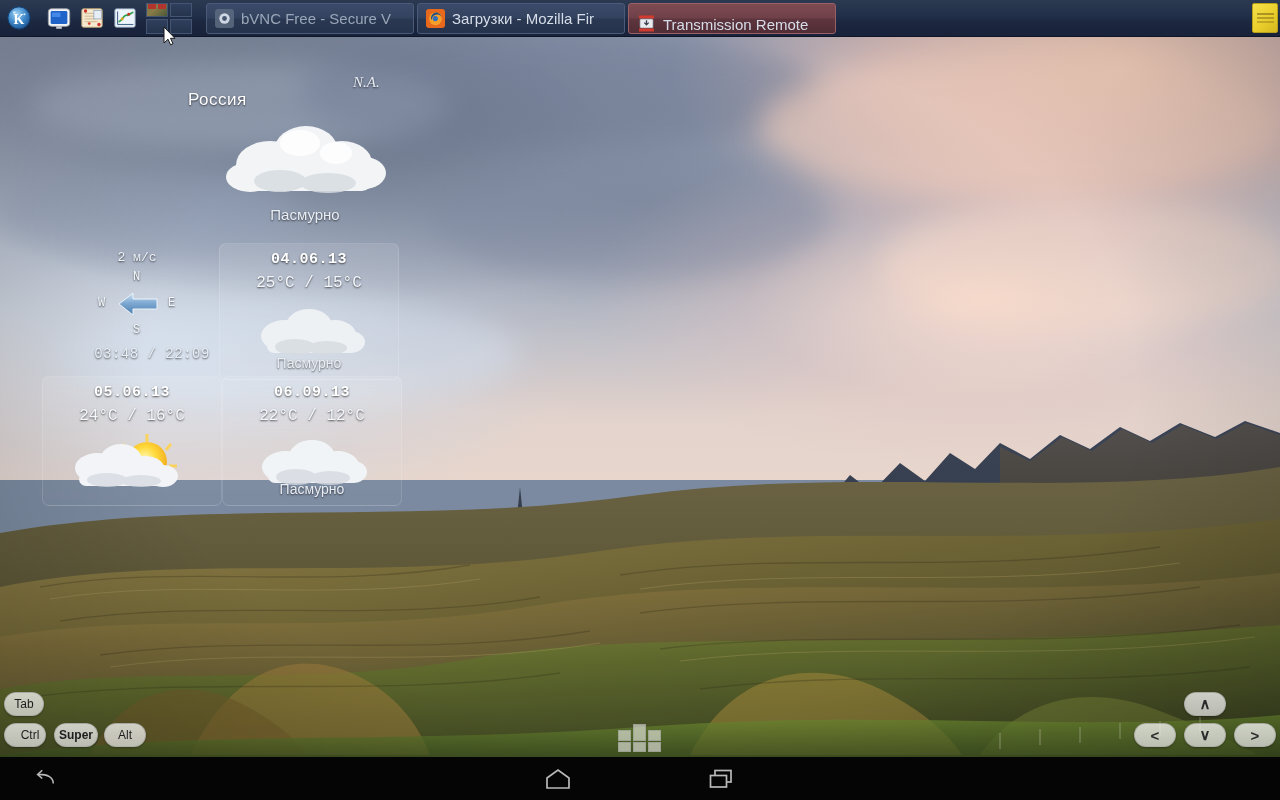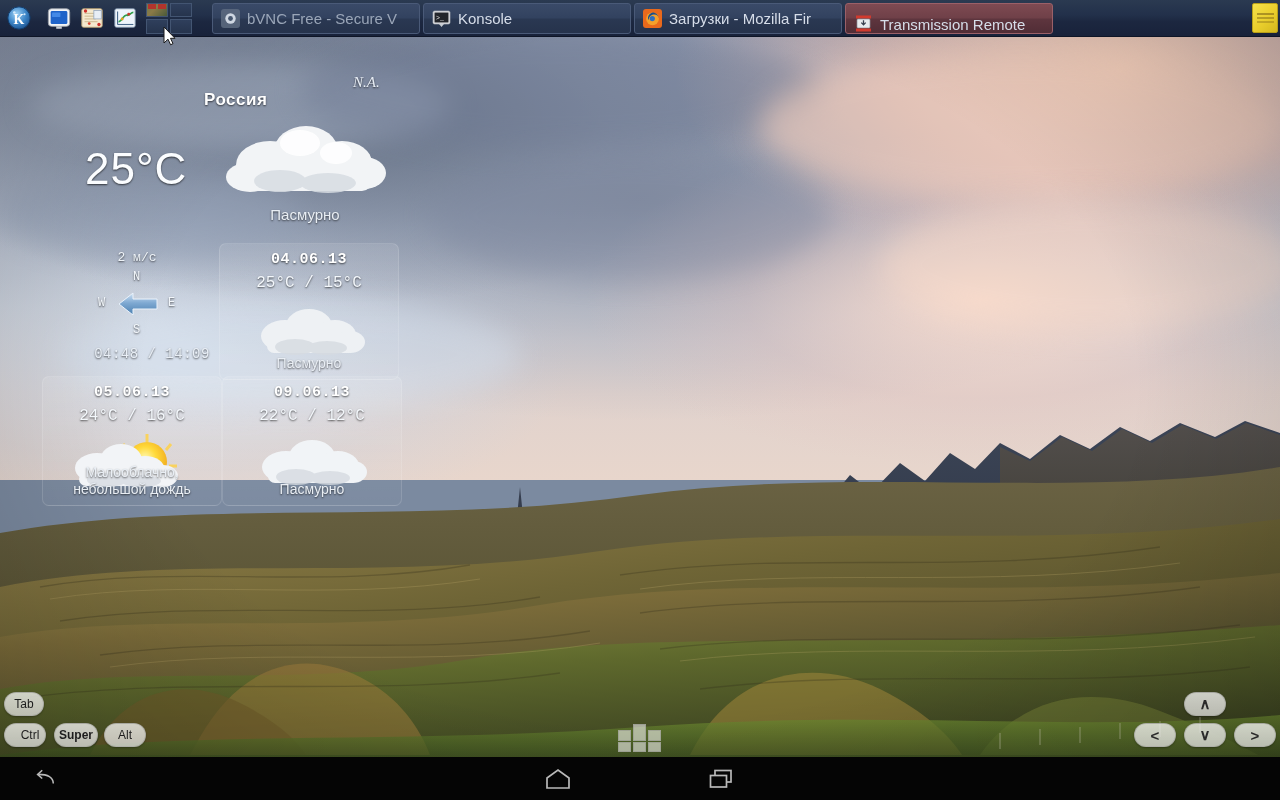--- a/index.html
+++ b/index.html
@@ -69,21 +69,21 @@
   .pager div.active { background:linear-gradient(to bottom,#394a6b,#2b3a57); }
   .pager-thumb {
     background:linear-gradient(135deg,#6a7a52 0%,#8a7a46 40%,#4a5a3a 100%) !important;
     position:relative; overflow:hidden;
   }
   .pager-thumb:before {
     content:""; position:absolute; left:1px; top:0px; width:8px; height:5px;
     background:#b2342c; box-shadow:10px 0 0 #b2342c;
   }
 
-  .tb-tasks { display:flex; align-items:center; height:37px; gap:3px; margin-left:20px; flex:1; }
+  .tb-tasks { display:flex; align-items:center; height:37px; gap:3px; margin-left:14px; flex:1; }
   .task {
     height:31px; border-radius:3px; display:flex; align-items:center;
     padding:0 8px; gap:7px; overflow:hidden;
     border:1px solid #4a5a78;
     background:linear-gradient(to bottom,#3a4a68 0%,#32425f 48%,#2a3852 52%,#26334c 100%);
     color:#d6dde9; font-size:15px; white-space:nowrap;
   }
   .task .tname { overflow:hidden; text-overflow:clip; }
   .task.w-bvnc { width:208px; }
   .task.w-konsole { width:208px; }
@@ -108,23 +108,22 @@
     box-shadow:0 4px 0 rgba(120,95,20,0.45), 0 8px 0 rgba(120,95,20,0.35);
   }
 
   .cursor-arrow { position:absolute; left:163px; top:26px; width:13px; height:20px; z-index:60; }
 
   
   #weather { position:absolute; left:0; top:37px; width:420px; height:470px; z-index:20;
     color:#fff; text-shadow:0 1px 2px rgba(0,0,0,0.65); }
 
   .w-country {
-    position:absolute; left:188px; top:53px; font-size:17px; font-weight:bold;
+    position:absolute; left:188px; top:53px; font-size:17px; font-weight:normal;
     letter-spacing:0.5px;
-    margin-left:16px;
   }
   .w-na {
     position:absolute; left:353px; top:37px; font-size:15px; font-style:italic;
     font-family:"Liberation Serif", serif; color:#e8eef6;
   }
   .w-temp {
     position:absolute; left:85px; top:107px; font-size:44px; font-weight:300;
     letter-spacing:1px; color:#fbfdff;
   }
   .w-cur-cond {
@@ -335,21 +334,20 @@
       </g>
     </svg>
 
     <div class="vignette"></div>
   </div>
 
   <div id="weather">
 
     <div class="w-country">Россия</div>
     <div class="w-na">N.A.</div>
-    <div class="w-temp">25°C</div>
 
     <svg class="cloud-big" viewBox="0 0 175 100">
       <g fill="#f2f4f6">
         <ellipse cx="52" cy="52" rx="34" ry="24"></ellipse>
         <ellipse cx="88" cy="38" rx="32" ry="25"></ellipse>
         <ellipse cx="124" cy="50" rx="30" ry="22"></ellipse>
         <ellipse cx="146" cy="60" rx="22" ry="16"></ellipse>
         <ellipse cx="32" cy="64" rx="24" ry="15"></ellipse>
         <rect x="26" y="58" width="128" height="20" rx="10"></rect>
       </g>
@@ -374,21 +372,21 @@
       <svg class="wind-arrow" viewBox="0 0 42 28">
         <defs>
           <linearGradient id="arrG" x1="0" y1="0" x2="0" y2="1">
             <stop offset="0%" stop-color="#cfe2f4"></stop>
             <stop offset="45%" stop-color="#7fa9d2"></stop>
             <stop offset="100%" stop-color="#4a7fb0"></stop>
           </linearGradient>
         </defs>
         <path fill="url(#arrG)" stroke="#eaf2fb" stroke-width="1" d="M2,14 L16,3 L16,9 L40,9 L40,19 L16,19 L16,25 Z"></path>
       </svg>
-      <div class="sun-times">04:48 / 14:09</div>
+      <div class="sun-times">03:48 / 22:09</div>
     </div>
 
     <div class="fc" id="fc0">
       <div class="fdate">04.06.13</div>
       <div class="ftemp">25°C / 15°C</div>
       <svg class="ficon" viewBox="0 0 116 62">
         <g fill="#eef1f4">
           <ellipse cx="34" cy="32" rx="24" ry="16"></ellipse>
           <ellipse cx="58" cy="22" rx="23" ry="17"></ellipse>
           <ellipse cx="84" cy="31" rx="21" ry="15"></ellipse>
@@ -427,26 +425,24 @@
           <ellipse cx="54" cy="28" rx="21" ry="16"></ellipse>
           <ellipse cx="78" cy="38" rx="20" ry="14"></ellipse>
           <ellipse cx="96" cy="44" rx="15" ry="11"></ellipse>
           <rect x="12" y="40" width="94" height="14" rx="7"></rect>
         </g>
         <g fill="#d7dce2" opacity="0.8">
             <ellipse cx="40" cy="48" rx="20" ry="7"></ellipse>
             <ellipse cx="74" cy="49" rx="20" ry="6"></ellipse>
           </g>
       </svg>
-      <div class="fcond" style="white-space:pre-line;">Малооблачно,
-небольшой дождь</div>
     </div>
 
     <div class="fc" id="fc2">
-      <div class="fdate">09.06.13</div>
+      <div class="fdate">06.09.13</div>
       <div class="ftemp">22°C / 12°C</div>
       <svg class="ficon" viewBox="0 0 116 60">
         <g fill="#f1f4f7">
           <ellipse cx="32" cy="32" rx="24" ry="16"></ellipse>
           <ellipse cx="58" cy="22" rx="23" ry="17"></ellipse>
           <ellipse cx="84" cy="31" rx="21" ry="15"></ellipse>
           <ellipse cx="99" cy="37" rx="14" ry="11"></ellipse>
           <rect x="14" y="33" width="90" height="15" rx="7"></rect>
         </g>
         <g fill="#d6dbe1" opacity="0.8">
@@ -532,31 +528,20 @@
         <span class="tico">
           <svg viewBox="0 0 19 19" width="19" height="19">
             <rect width="19" height="19" rx="3" fill="#5d6b80" opacity="0.85"></rect>
             <circle cx="9.5" cy="9.5" r="5.2" fill="#cfd7e2"></circle>
             <circle cx="9.5" cy="9.5" r="2.4" fill="#46566e"></circle>
           </svg>
         </span>
         <span class="tname">bVNC Free - Secure V</span>
       </div>
 
-      <div class="task w-konsole">
-        <span class="tico">
-          <svg viewBox="0 0 19 19" width="19" height="19">
-            <rect x="1" y="2" width="17" height="13" rx="1.6" fill="#f0f1f3" stroke="#9aa0a8" stroke-width="0.8"></rect>
-            <rect x="2.5" y="3.5" width="14" height="10" fill="#23252b"></rect>
-            <text x="4" y="11" font-family="Liberation Mono, monospace" font-size="6.5" fill="#e8e8e8">&gt;_</text>
-            <path d="M7,15 L12,15 L9.5,18 Z" fill="#c8ccd2"></path>
-          </svg>
-        </span>
-        <span class="tname">Konsole</span>
-      </div>
 
 
       <div class="task w-ff">
         <span class="tico">
           <svg viewBox="0 0 19 19" width="19" height="19">
             <rect width="19" height="19" rx="3" fill="#e9691c"></rect>
             <circle cx="9.5" cy="9.8" r="6.4" fill="#f5a02a"></circle>
             <path d="M9.5,3.6 C13,3.6 15.6,6 15.6,9.4 C15.6,6.6 13.2,5.2 10.6,5.6 C7.4,6.1 5.6,8.4 6,11.2
                      C4.2,9.4 4.6,5.6 9.5,3.6 Z" fill="#1b4f8c"></path>
             <circle cx="9.3" cy="9.6" r="2.6" fill="#2d6fc0"></circle>

